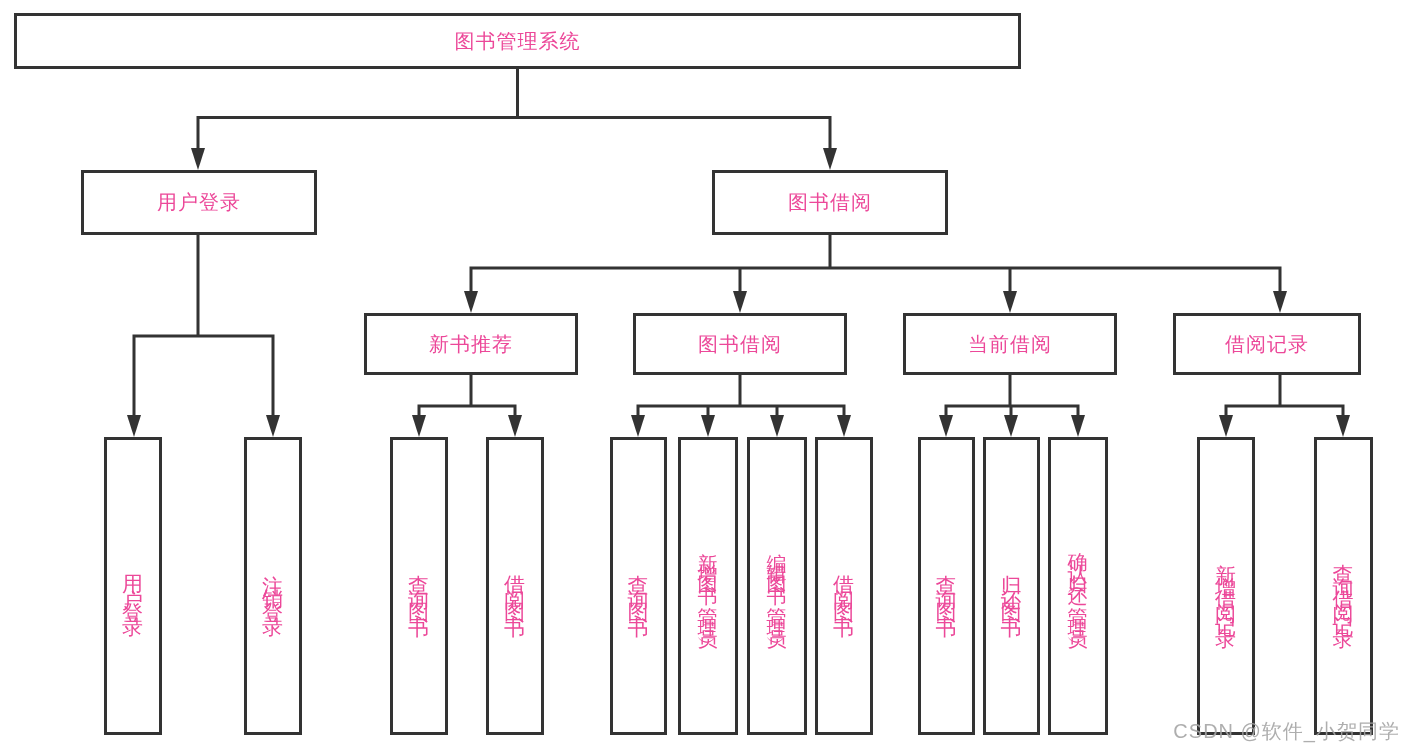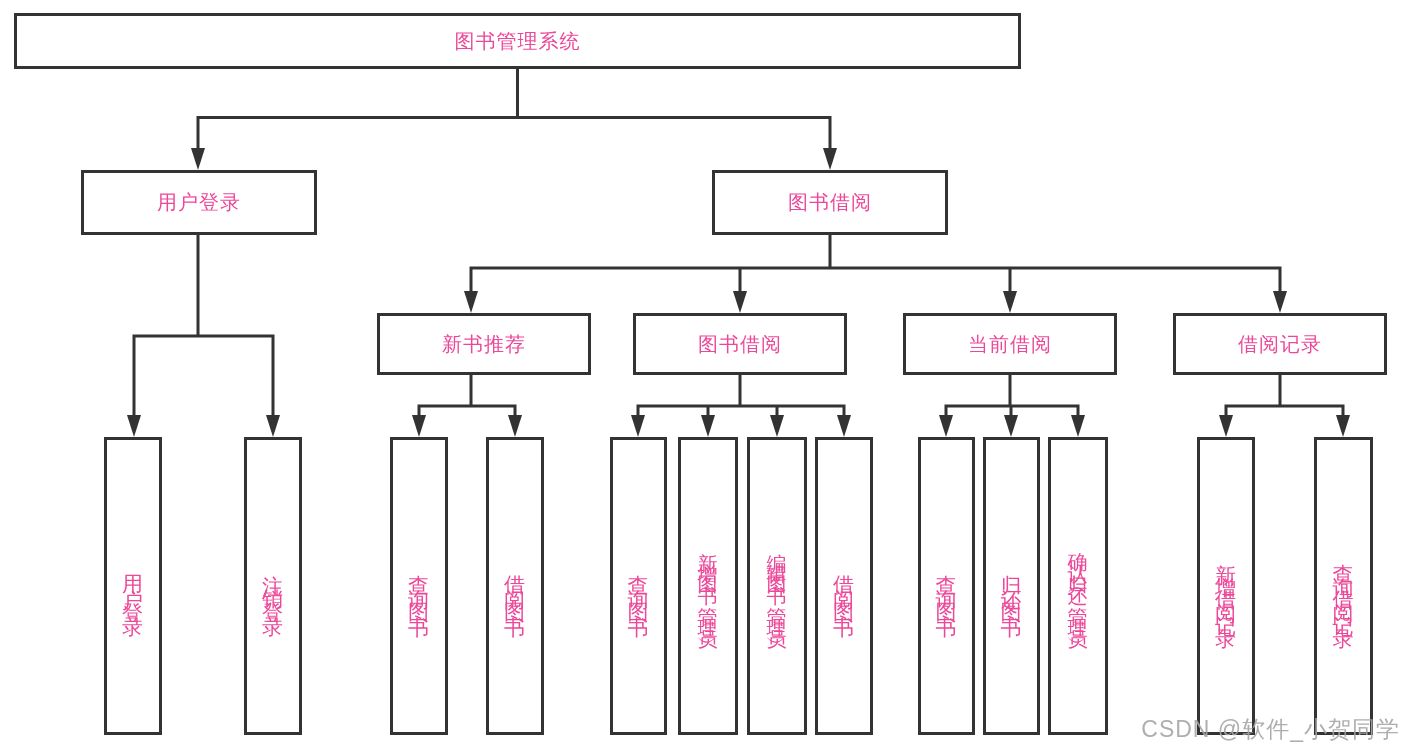--- a/index.html
+++ b/index.html
@@ -36,21 +36,21 @@
     font-size: 21px;
     letter-spacing: 14px;
     line-height: 1;
   }
   .box.leaf .vtext.mid   { letter-spacing: 13px; }
   .box.leaf .vtext.tight { letter-spacing: 11px; font-size: 20px; }
   .watermark {
     position: absolute;
     right: 5px;
     bottom: 2px;
-    font-size: 23px;
+    font-size: 20px;
     color: rgba(165,165,165,0.9);
     letter-spacing: 1px;
     white-space: nowrap;
   }
 </style>
 </head>
 <body>
 
 <div class="canvas">
 
@@ -91,30 +91,30 @@
     <span>图书管理系统</span>
   </div>
 
   <div class="box" style="left:81px; top:170px; width:236px; height:65px;">
     <span>用户登录</span>
   </div>
   <div class="box" style="left:712px; top:170px; width:236px; height:65px;">
     <span>图书借阅</span>
   </div>
 
-  <div class="box" style="left:364px; top:313px; width:214px; height:62px;margin-left:13px;">
+  <div class="box" style="left:364px; top:313px; width:214px; height:62px;">
     <span>新书推荐</span>
   </div>
   <div class="box" style="left:903px; top:313px; width:214px; height:62px;">
     <span>当前借阅</span>
   </div>
   <div class="box" style="left:633px; top:313px; width:214px; height:62px;">
     <span>图书借阅</span>
   </div>
-  <div class="box" style="left:1173px; top:313px; width:214px; height:62px;text-align:center;">
+  <div class="box" style="left:1173px; top:313px; width:188px; height:62px;text-align:center;">
     <span>借阅记录</span>
   </div>
 
   <div class="box leaf" style="left:104px; top:437px; width:58px; height:298px;">
     <span class="vtext">用户登录</span>
   </div>
   <div class="box leaf" style="left:244px; top:437px; width:58px; height:298px;">
     <span class="vtext">注销登录</span>
   </div>
 

